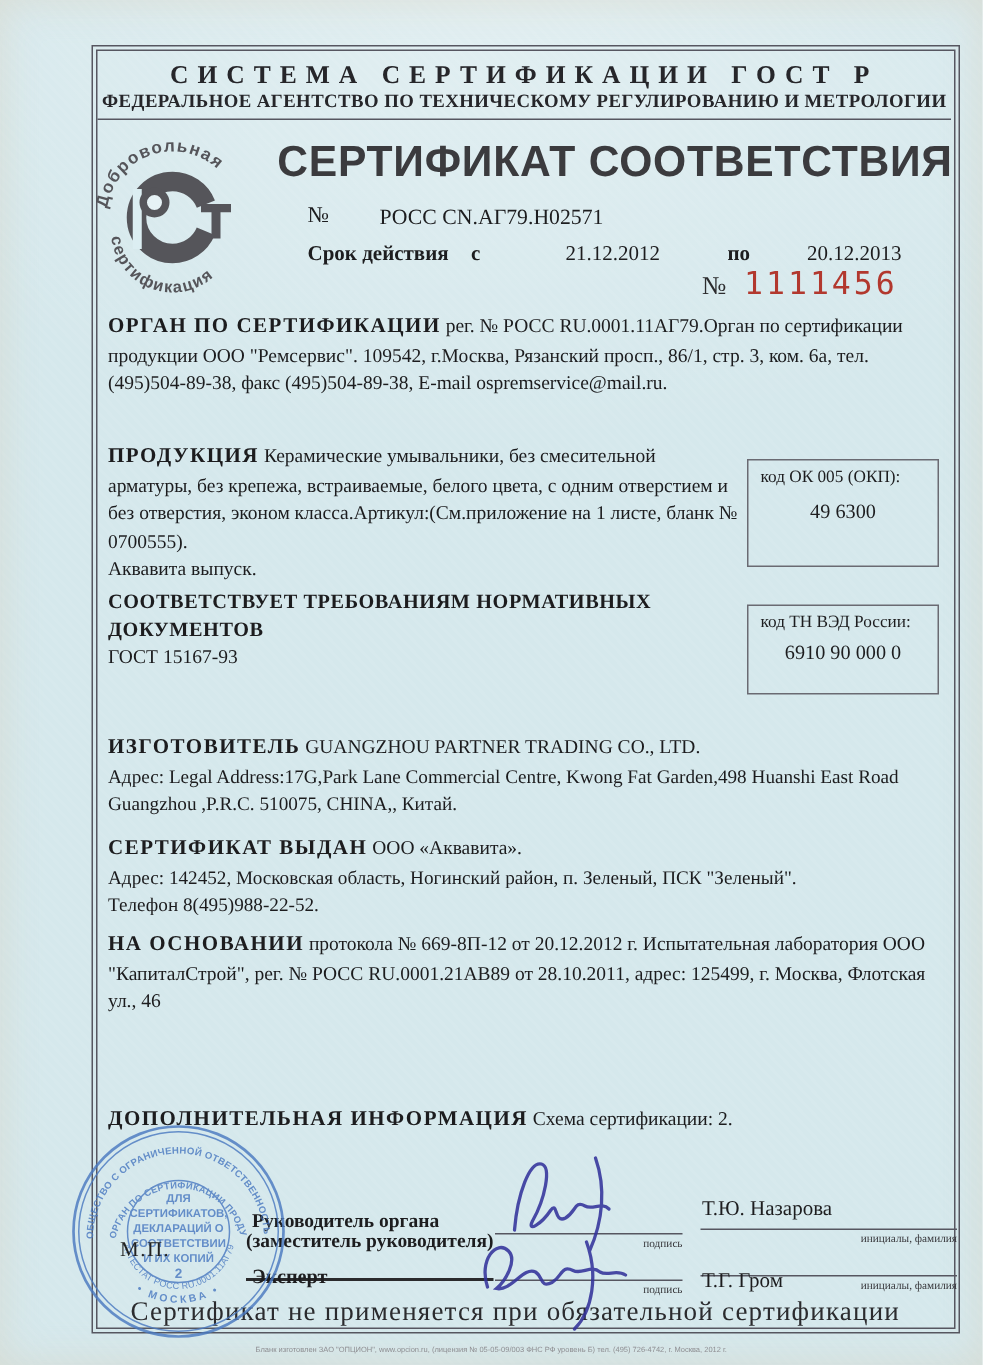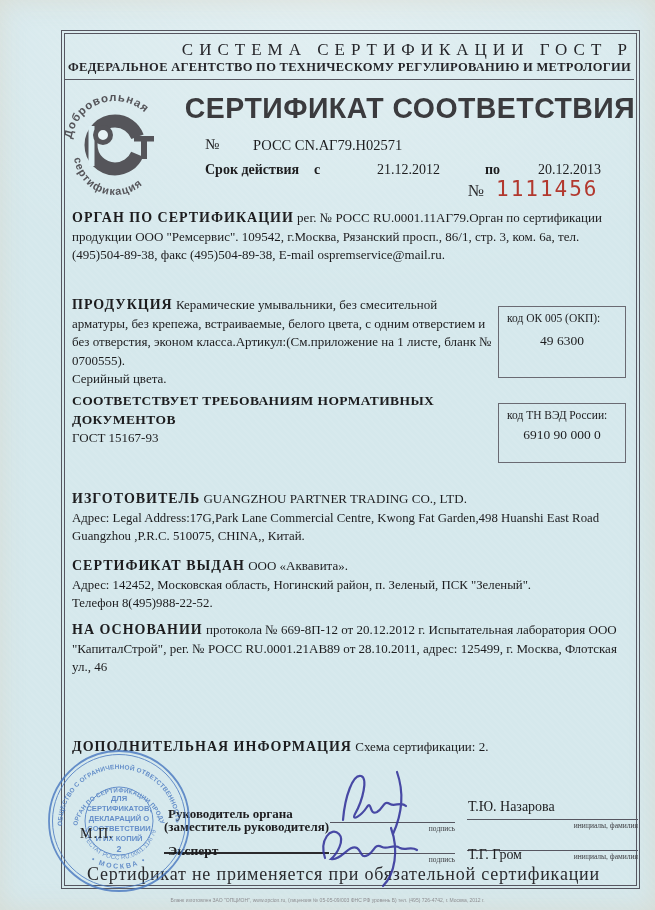--- a/index.html
+++ b/index.html
@@ -10,21 +10,21 @@
       repeating-linear-gradient(47deg, rgba(255,255,255,.05) 0 2px, rgba(0,0,0,0) 2px 5px),
       #d5e8ec;
     box-shadow: inset 0 0 26px rgba(214,203,182,.45);
     color:#1d1d1f;}
   .abs{position:absolute;}
   
   .frame{position:absolute;left:64px;top:33px;width:571px;height:851px;
     border:1px solid #565660;outline:1px solid #565660;outline-offset:2px;}
   .hdr-divider{left:65px;top:79px;width:569px;height:1px;background:#565660;}
   
-  .hdr1{left:66px;top:40px;width:567px;text-align:right;font-weight:normal;
+  .hdr1{left:66px;top:40px;width:567px;text-align:center;font-weight:bold;
     font-size:17px;letter-spacing:6px;color:#26262a;}
   .hdr2{left:66px;top:60px;width:567px;text-align:center;font-weight:bold;
     font-size:12.5px;letter-spacing:.3px;color:#26262a;}
   .doc-title{left:180px;top:92px;width:460px;text-align:center;
     font-family:"Liberation Sans","DejaVu Sans",sans-serif;font-weight:bold;
     font-size:29px;letter-spacing:.5px;color:#3b3b3e;transform:scaleX(.98);}
   
   .num-label{left:205px;top:136px;font-size:15px;}
   .num-value{left:253px;top:137px;font-size:14.5px;}
   .val-label{left:205px;top:162px;font-size:14px;font-weight:bold;}
@@ -123,21 +123,21 @@
   <span class="blank-no abs">1111456</span>
 
   <div class="sec sec-auth abs">
     <span class="sec-label">ОРГАН ПО СЕРТИФИКАЦИИ</span>
     <span>рег. № РОСС RU.0001.11АГ79.Орган по сертификации продукции ООО "Ремсервис". 109542, г.Москва, Рязанский просп., 86/1, стр. 3, ком. 6а, тел. (495)504-89-38, факс (495)504-89-38, E-mail ospremservice@mail.ru.</span>
   </div>
 
   <div class="sec sec-prod abs">
     <span class="sec-label">ПРОДУКЦИЯ</span>
     <span>Керамические умывальники, без смесительной арматуры, без крепежа, встраиваемые, белого цвета, с одним отверстием и без отверстия, эконом класса.Артикул:(См.приложение на 1 листе, бланк № 0700555).</span>
-    <div>Серийный цвета.</div>
+    <div>Аквавита выпуск.</div>
   </div>
   <div class="code-box code-box1 abs">
     <div class="code-label">код ОК 005 (ОКП):</div>
     <div class="code-value">49 6300</div>
   </div>
 
   <div class="sec sec-conf abs">
     <div class="sec-label" style="font-size:13.5px;letter-spacing:.4px;">СООТВЕТСТВУЕТ ТРЕБОВАНИЯМ НОРМАТИВНЫХ ДОКУМЕНТОВ</div>
     <div>ГОСТ 15167-93</div>
   </div>

